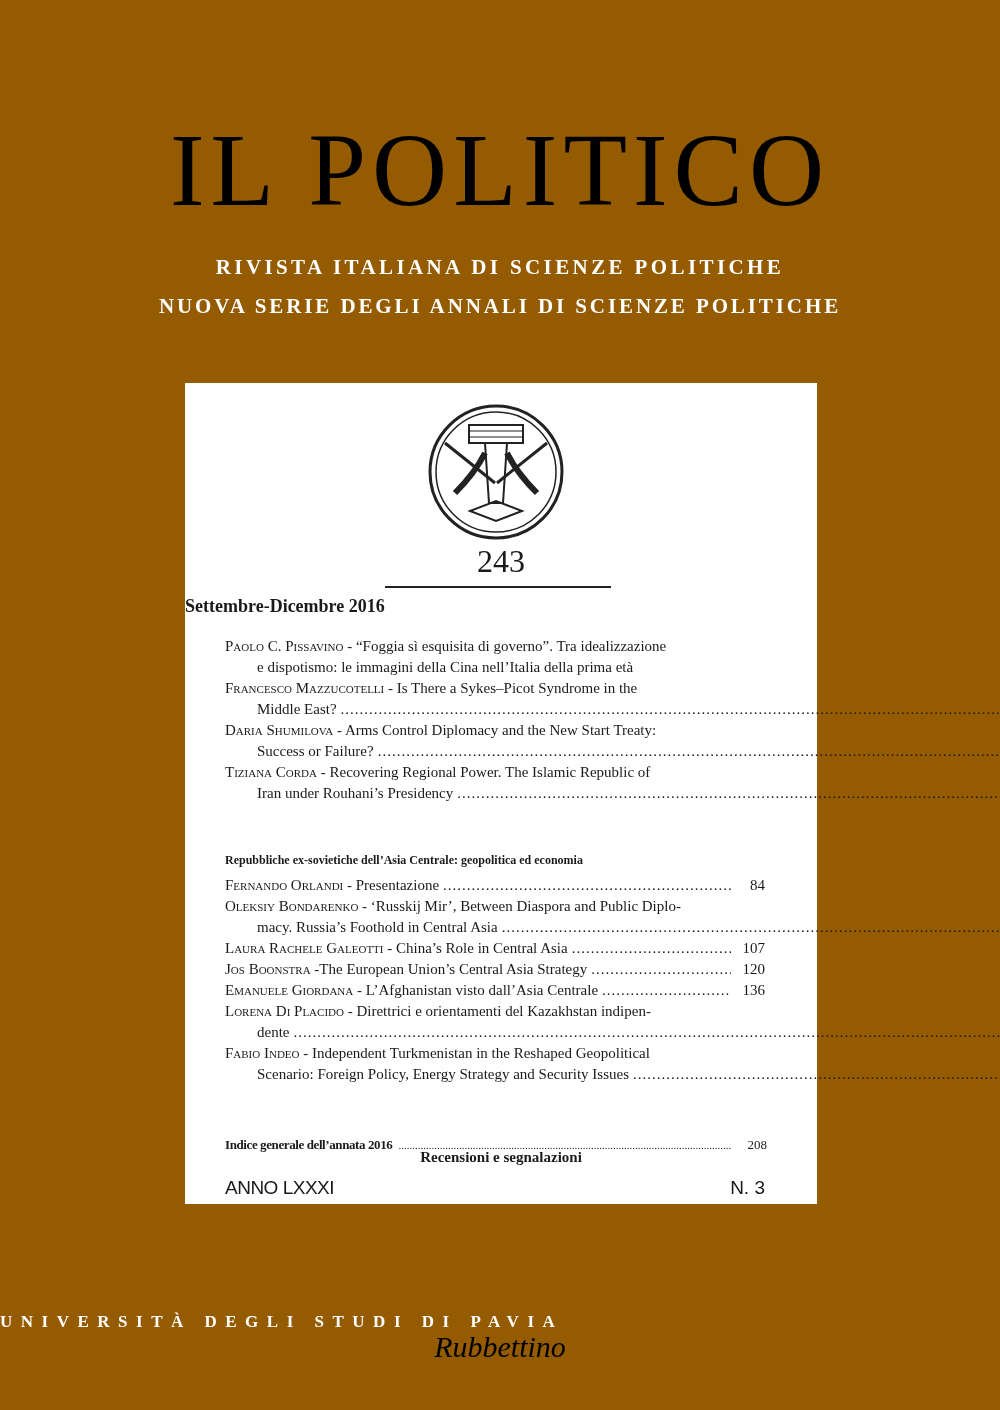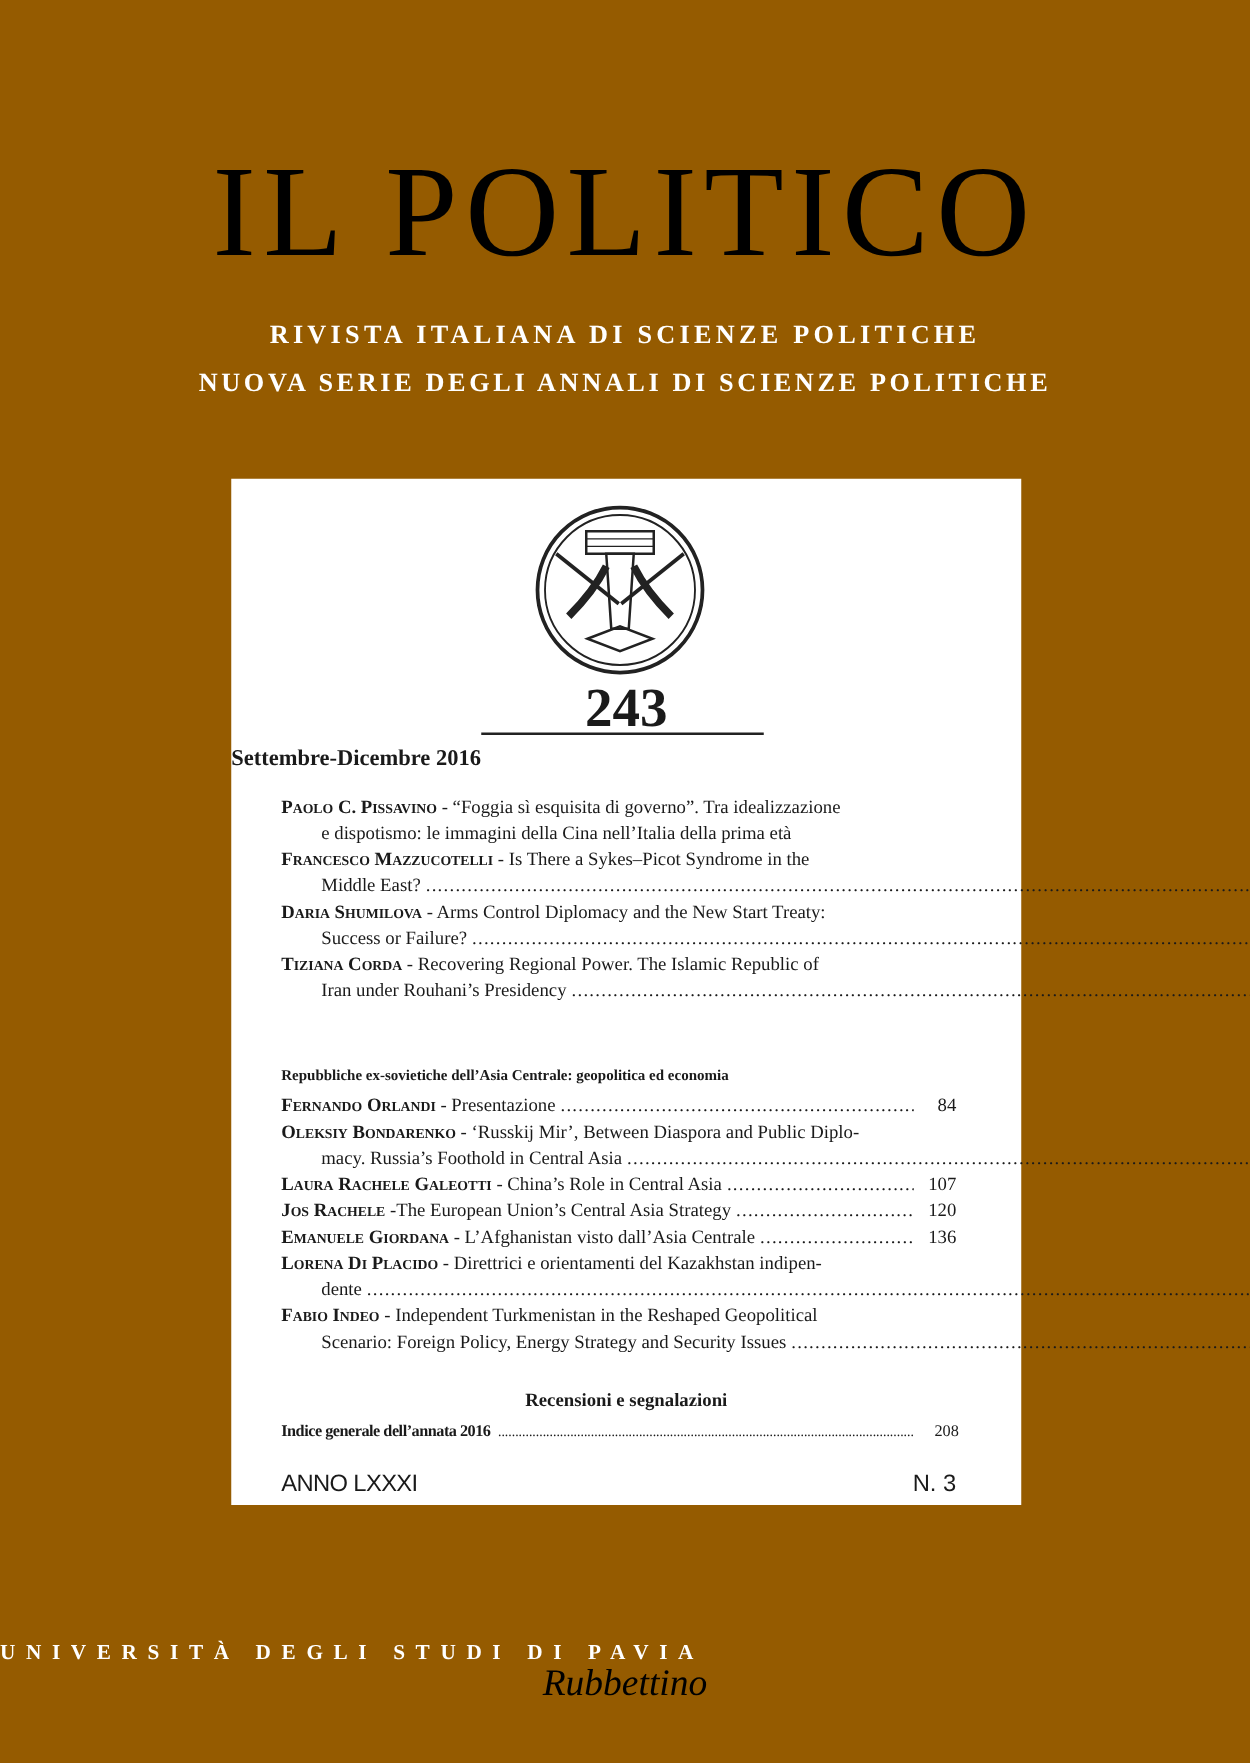--- a/index.html
+++ b/index.html
@@ -16,46 +16,46 @@
     font-weight:bold; font-size:21px; letter-spacing:3.4px; white-space:nowrap;
   }
   .sub1 { top:255px; }
   .sub2 { top:294px; letter-spacing:2.9px; }
   .panel {
     position:absolute; left:185px; top:383px; width:632px; height:821px; background:#fff;
   }
   .seal { position:absolute; left:240px; top:20px; width:142px; height:138px; }
   .issue-number {
     position:absolute; left:0; width:632px; top:162px; text-align:center;
-    font-size:44px; font-weight:bold; line-height:1;
+    font-size:32px; font-weight:normal; line-height:1;
   }
   .issue-rule { position:absolute; left:200px; top:203px; width:226px; height:2px; background:#222; }
   .issue-date {
     position:absolute; left:0; width:632px; top:213px; text-align:left;
     font-size:18px; font-weight:bold;
   }
   .toc { position:absolute; left:40px; width:540px; font-size:15px; line-height:21px; }
   .toc-group1 { top:253px; }
   .toc-group2 { top:467px; }
   .entry { position:relative; }
   .entry .first { display:block; white-space:nowrap; }
   .entry .cont { display:block; padding-left:32px; white-space:nowrap; }
-  .author { font-variant:small-caps;font-weight:bold; }
+  .author { font-variant:small-caps; }
   .lastline { display:flex; align-items:baseline; }
   .lastline .txt { white-space:nowrap; }
   .lastline .dots {
     flex:1; overflow:hidden; white-space:nowrap; margin:0 4px; letter-spacing:1px;
   }
   .lastline .dots::after {
     content:"................................................................................................................................................................................................";
   }
   .lastline .pg { min-width:30px; text-align:right; }
   .section-heading { font-weight:bold; font-size:12px; margin-bottom:4px; white-space:nowrap; }
   .reviews-heading {
-    position:absolute; left:0; width:632px; top:730px; text-align:center;
+    position:absolute; left:0; width:632px; top:766px; text-align:center;
     font-weight:bold; font-size:15px;
   }
   .index-line {
     position:absolute; left:40px; width:542px; top:754px; font-size:13px; font-weight:bold;
     display:flex; align-items:baseline;
   }
   .index-line .txt { white-space:nowrap; letter-spacing:-0.4px; }
   .index-line .dots { flex:1; overflow:hidden; white-space:nowrap; margin:0 6px; font-weight:normal; font-size:11px; }
   .index-line .dots::after { content:"........................................................................................................................................................................................................"; }
   .index-line .pg { font-weight:normal; min-width:30px; text-align:right; }
@@ -133,21 +133,21 @@
     </div>
     <div class="entry">
       <span class="lastline">
           <span class="txt"><span class="author">Laura Rachele Galeotti</span><span> - China’s Role in Central Asia</span></span>
           <span class="dots"></span>
           <span class="pg">107</span>
         </span>
     </div>
     <div class="entry">
       <span class="lastline">
-          <span class="txt"><span class="author">Jos Rachele</span><span> -The European Union’s Central Asia Strategy</span></span>
+          <span class="txt"><span class="author">Jos Boonstra</span><span> -The European Union’s Central Asia Strategy</span></span>
           <span class="dots"></span>
           <span class="pg">120</span>
         </span>
     </div>
     <div class="entry">
       <span class="lastline">
           <span class="txt"><span class="author">Emanuele Giordana</span><span> - L’Afghanistan visto dall’Asia Centrale</span></span>
           <span class="dots"></span>
           <span class="pg">136</span>
         </span>

